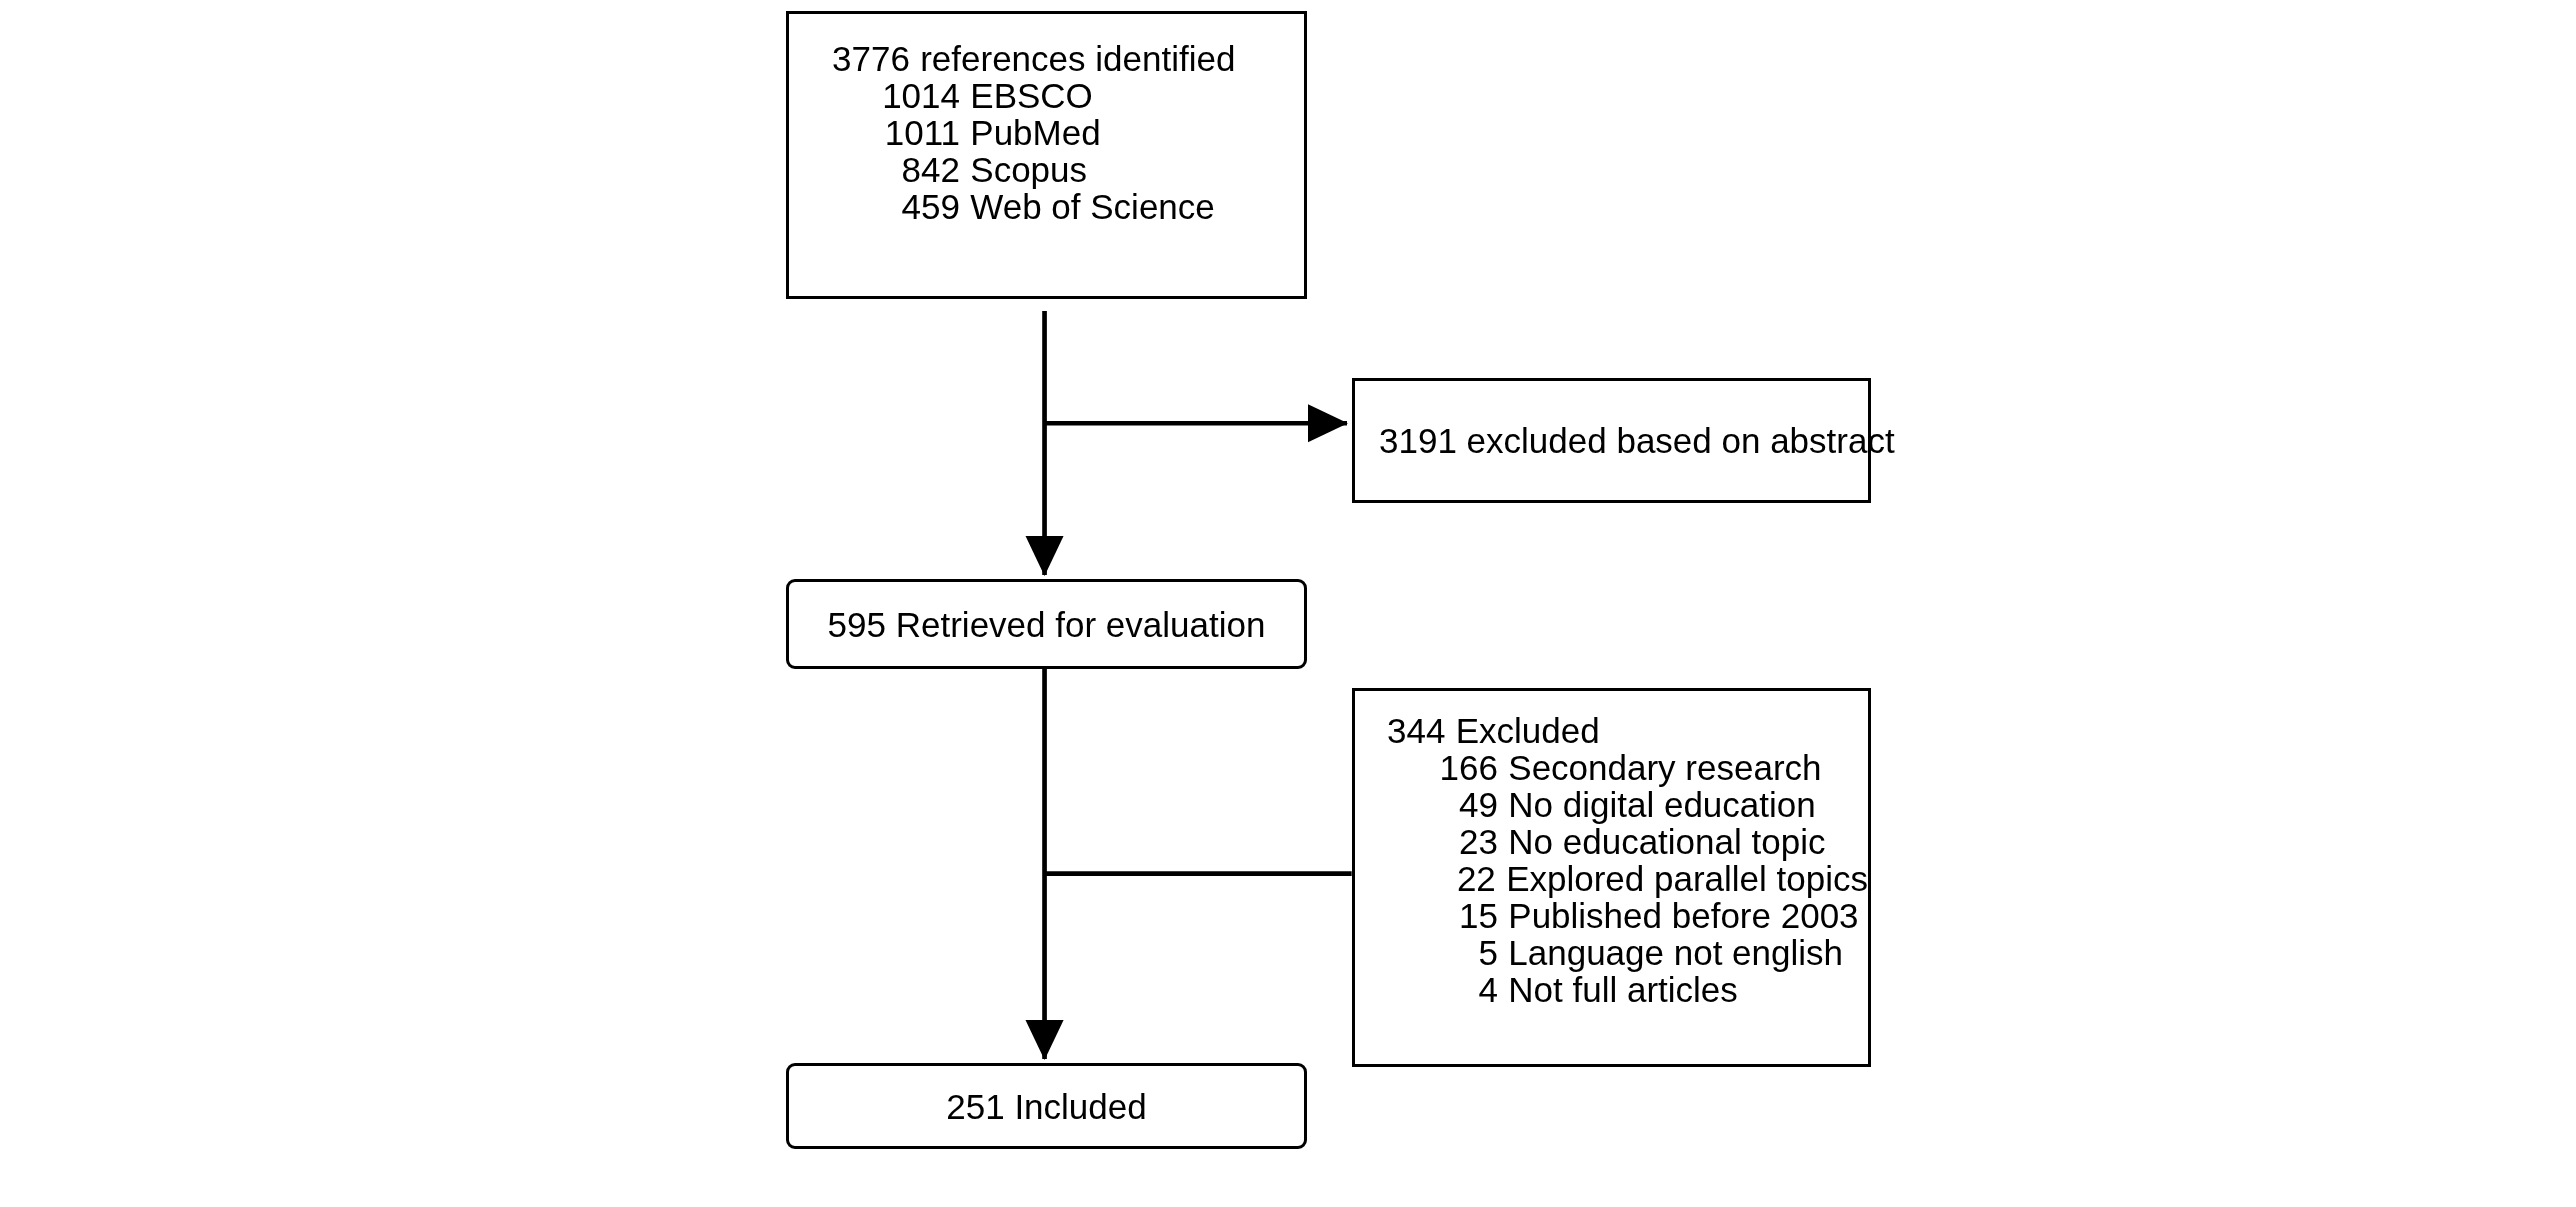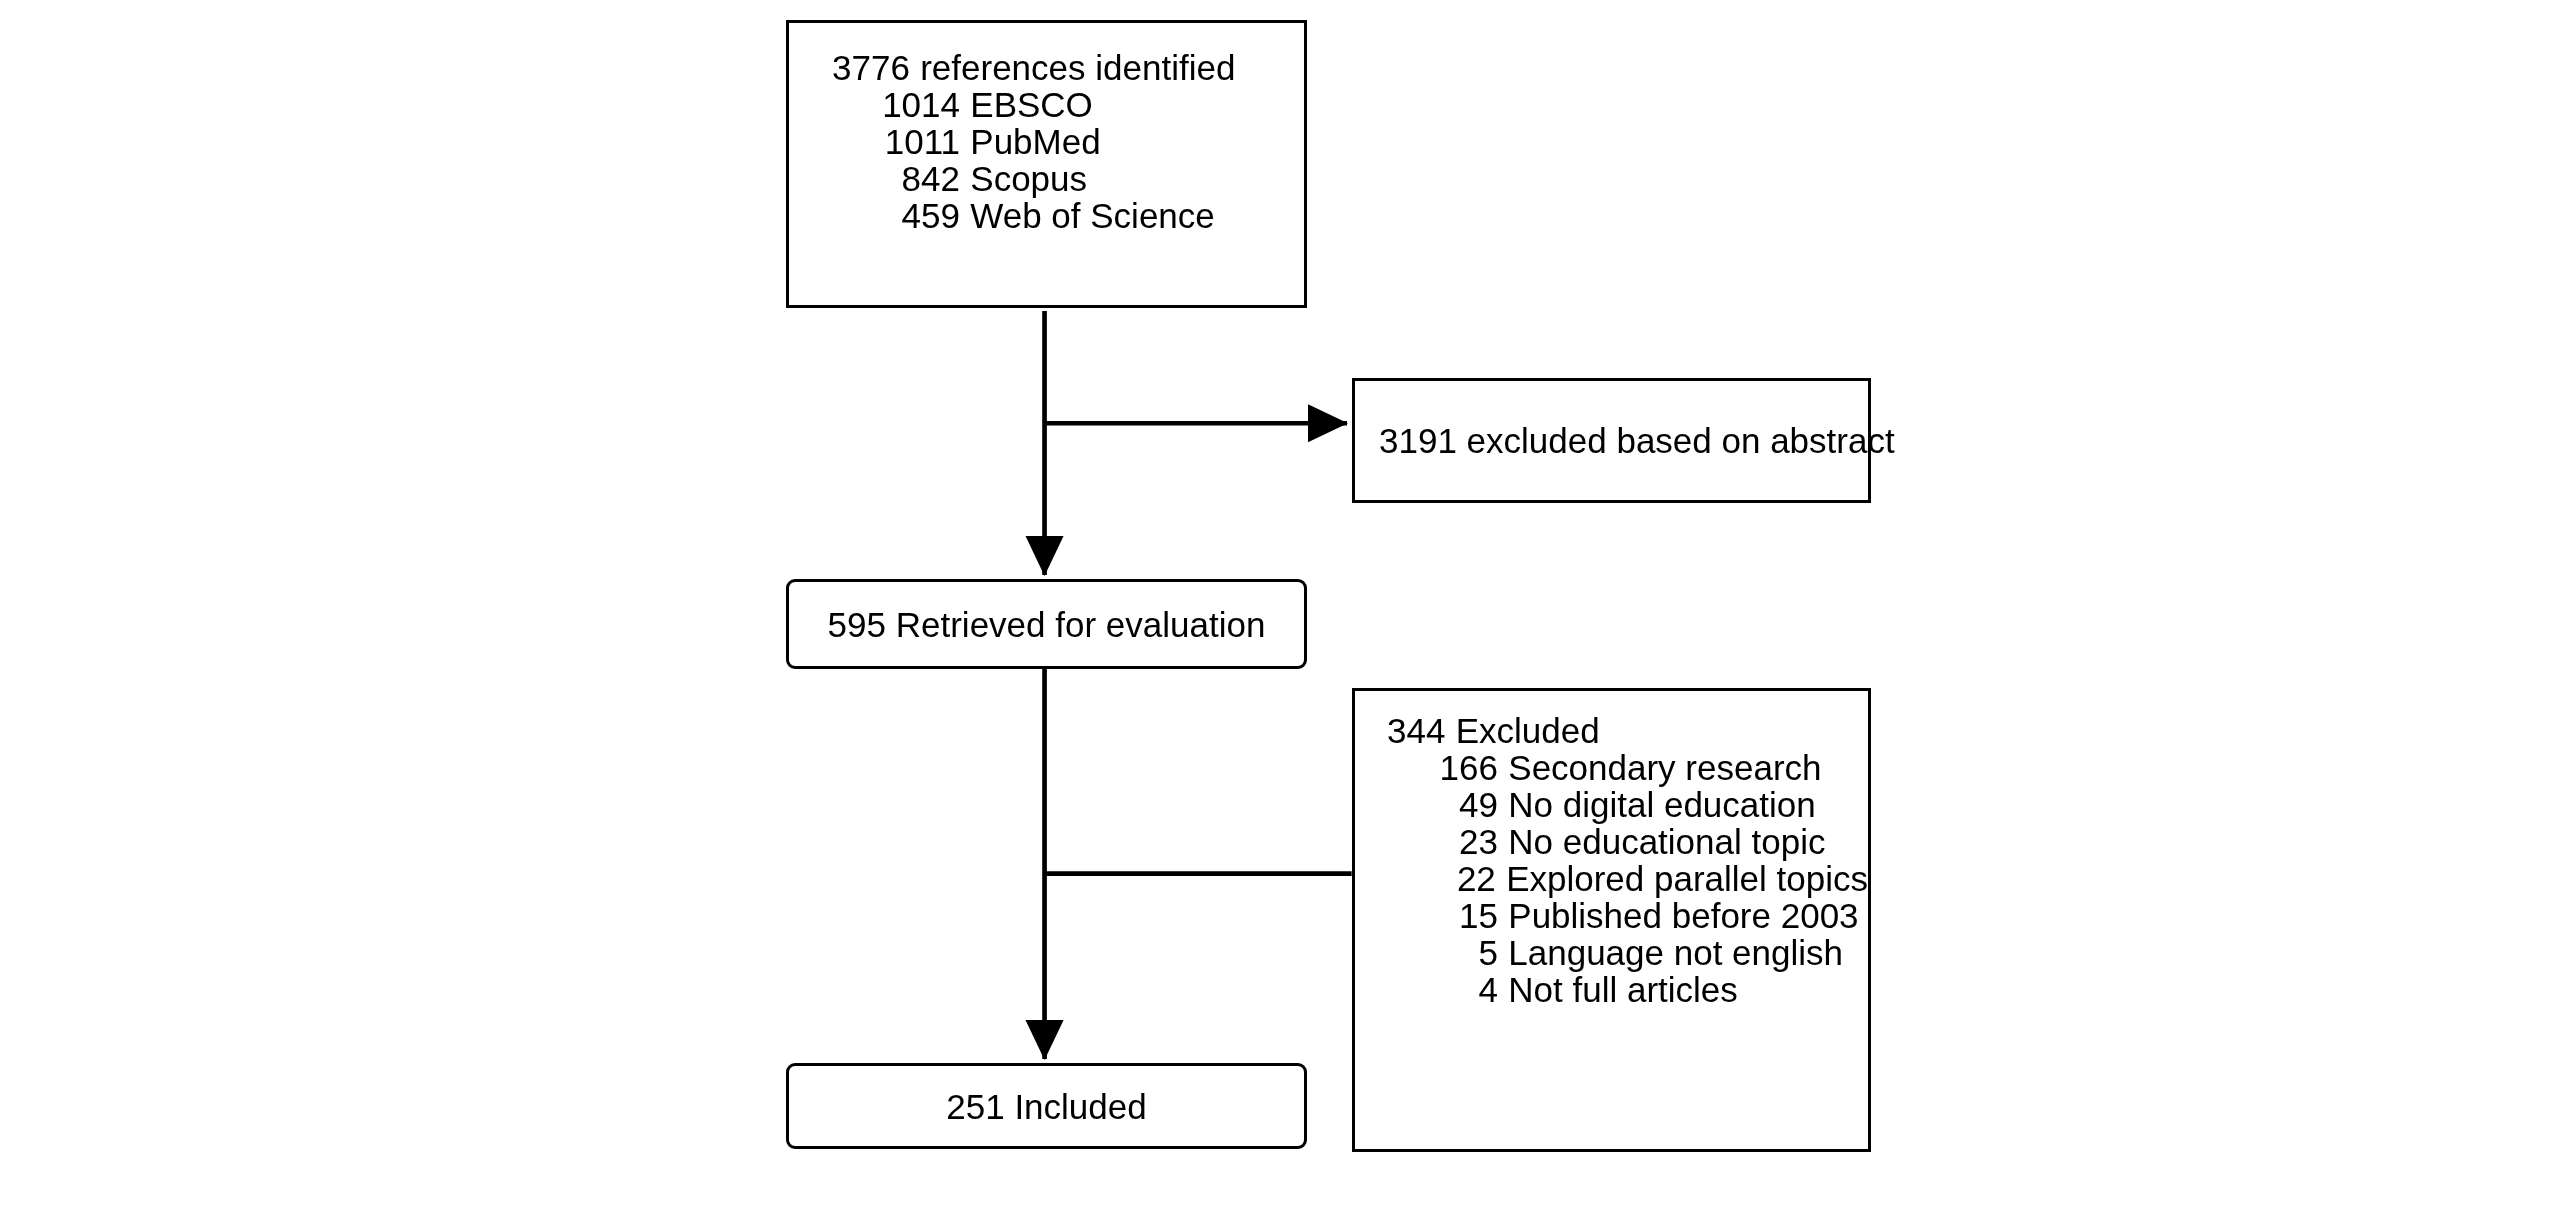--- a/index.html
+++ b/index.html
@@ -61,21 +61,21 @@
     text-align: right;
     display: inline-block;
   }
   .entry .lbl {
     display: inline-block;
     padding-left: 10.3px;
   }
   
   #node-sources {
     left: 786px;
-    top: 20px;
+    top: 11px;
     width: 521px;
     height: 288px;
     padding-left: 43px;
     justify-content: flex-start;
     padding-top: 26px;
   }
   #node-sources .entry .num { width: 111px; }
   #node-sources .entry.head .num { width: auto; text-align: left; }
   #node-sources .entry.head { margin-left: 0px; }
   #node-sources .entry.sub { margin-left: 17px; }
@@ -92,21 +92,21 @@
     left: 786px;
     top: 579px;
     width: 521px;
     height: 90px;
   }
   
   #node-excluded-detail {
     left: 1352px;
     top: 688px;
     width: 519px;
-    height: 464px;
+    height: 379px;
     padding-left: 32px;
     justify-content: flex-start;
     padding-top: 20.6px;
   }
   #node-excluded-detail .entry .num { width: 94px; }
   #node-excluded-detail .entry.head .num { width: auto; text-align: left; }
   #node-excluded-detail .entry.sub { margin-left: 17px; }
   
   #node-included {
     left: 786px;

